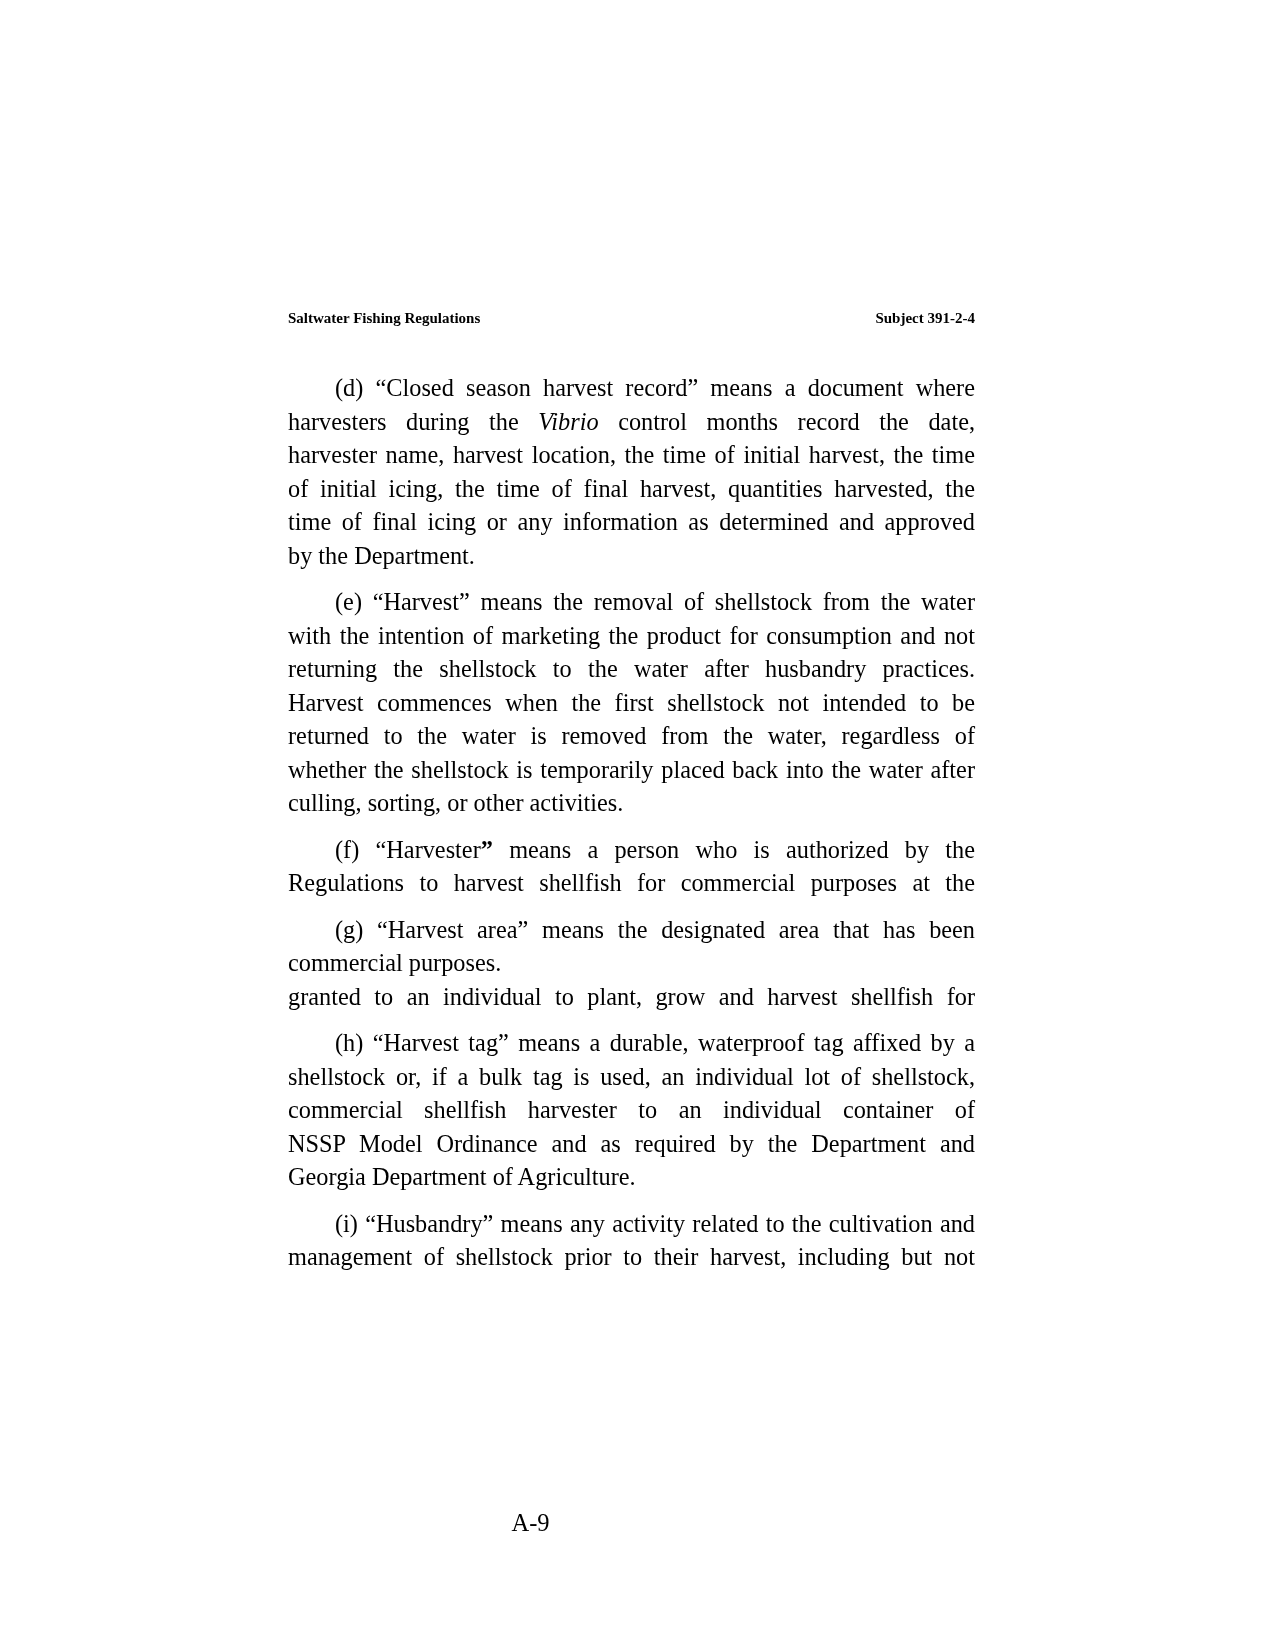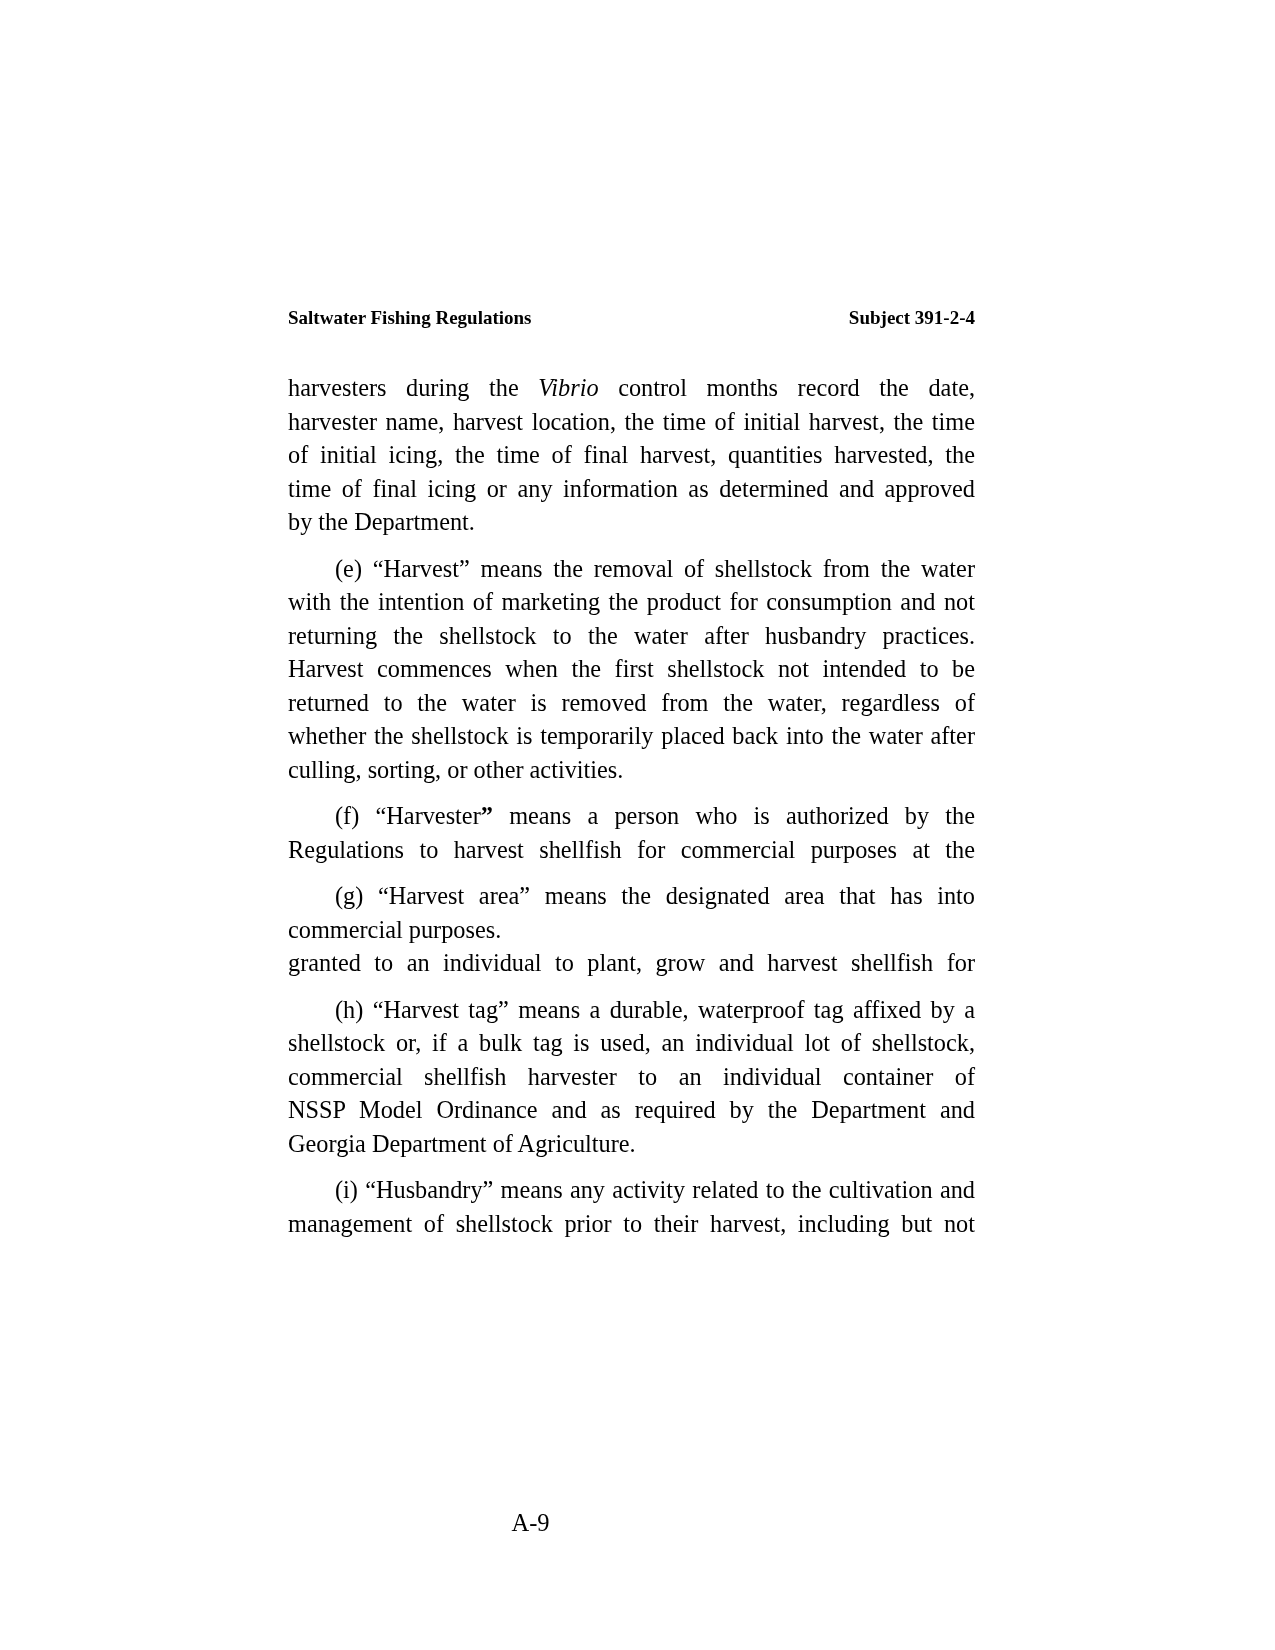--- a/index.html
+++ b/index.html
@@ -18,21 +18,21 @@
     overflow: hidden;
   }
   .running-header {
     position: absolute;
     left: 288px;
     width: 687px;
     top: 306px;
     display: flex;
     justify-content: space-between;
     font-weight: bold;
-    font-size: 19px;
+    font-size: 15px;
     line-height: 24px;
   }
   .doc-body {
     position: absolute;
     left: 288px;
     width: 687px;
     top: 371px;
     font-size: 24.3px;
   }
   .para {
@@ -68,41 +68,42 @@
 
 <div class="page">
 
   <div class="running-header">
     <span>Saltwater Fishing Regulations</span>
     <span>Subject 391-2-4</span>
   </div>
 
   <div class="doc-body">
       <div class="para">
+        <div class="line first"><span>(d) “Closed season harvest record” means a document where</span></div>
         <div class="line"><span>harvesters during the </span><span class="it">Vibrio</span><span> control months record the date,</span></div>
         <div class="line"><span>harvester name, harvest location, the time of initial harvest, the time</span></div>
         <div class="line"><span>of initial icing, the time of final harvest, quantities harvested, the</span></div>
         <div class="line"><span>time of final icing or any information as determined and approved</span></div>
         <div class="line last"><span>by the Department.</span></div>
       </div>
       <div class="para">
         <div class="line first"><span>(e) “Harvest” means the removal of shellstock from the water</span></div>
         <div class="line"><span>with the intention of marketing the product for consumption and not</span></div>
         <div class="line"><span>returning the shellstock to the water after husbandry practices.</span></div>
         <div class="line"><span>Harvest commences when the first shellstock not intended to be</span></div>
         <div class="line"><span>returned to the water is removed from the water, regardless of</span></div>
         <div class="line"><span>whether the shellstock is temporarily placed back into the water after</span></div>
         <div class="line last"><span>culling, sorting, or other activities.</span></div>
       </div>
       <div class="para">
         <div class="line first"><span>(f) “Harvester</span><span class="bd">”</span><span> means a person who is authorized by the</span></div>
         <div class="line"><span>Regulations to harvest shellfish for commercial purposes at the</span></div>
       </div>
       <div class="para">
-        <div class="line first"><span>(g) “Harvest area” means the designated area that has into</span></div>
+        <div class="line first"><span>(g) “Harvest area” means the designated area that has been</span></div>
         <div class="line last"><span>commercial purposes.</span></div>
         <div class="line"><span>granted to an individual to plant, grow and harvest shellfish for</span></div>
       </div>
       <div class="para">
         <div class="line first"><span>(h) “Harvest tag” means a durable, waterproof tag affixed by a</span></div>
         <div class="line"><span>shellstock or, if a bulk tag is used, an individual lot of shellstock,</span></div>
         <div class="line"><span>commercial shellfish harvester to an individual container of</span></div>
         <div class="line"><span>NSSP Model Ordinance and as required by the Department and</span></div>
         <div class="line last"><span>Georgia Department of Agriculture.</span></div>
       </div>

